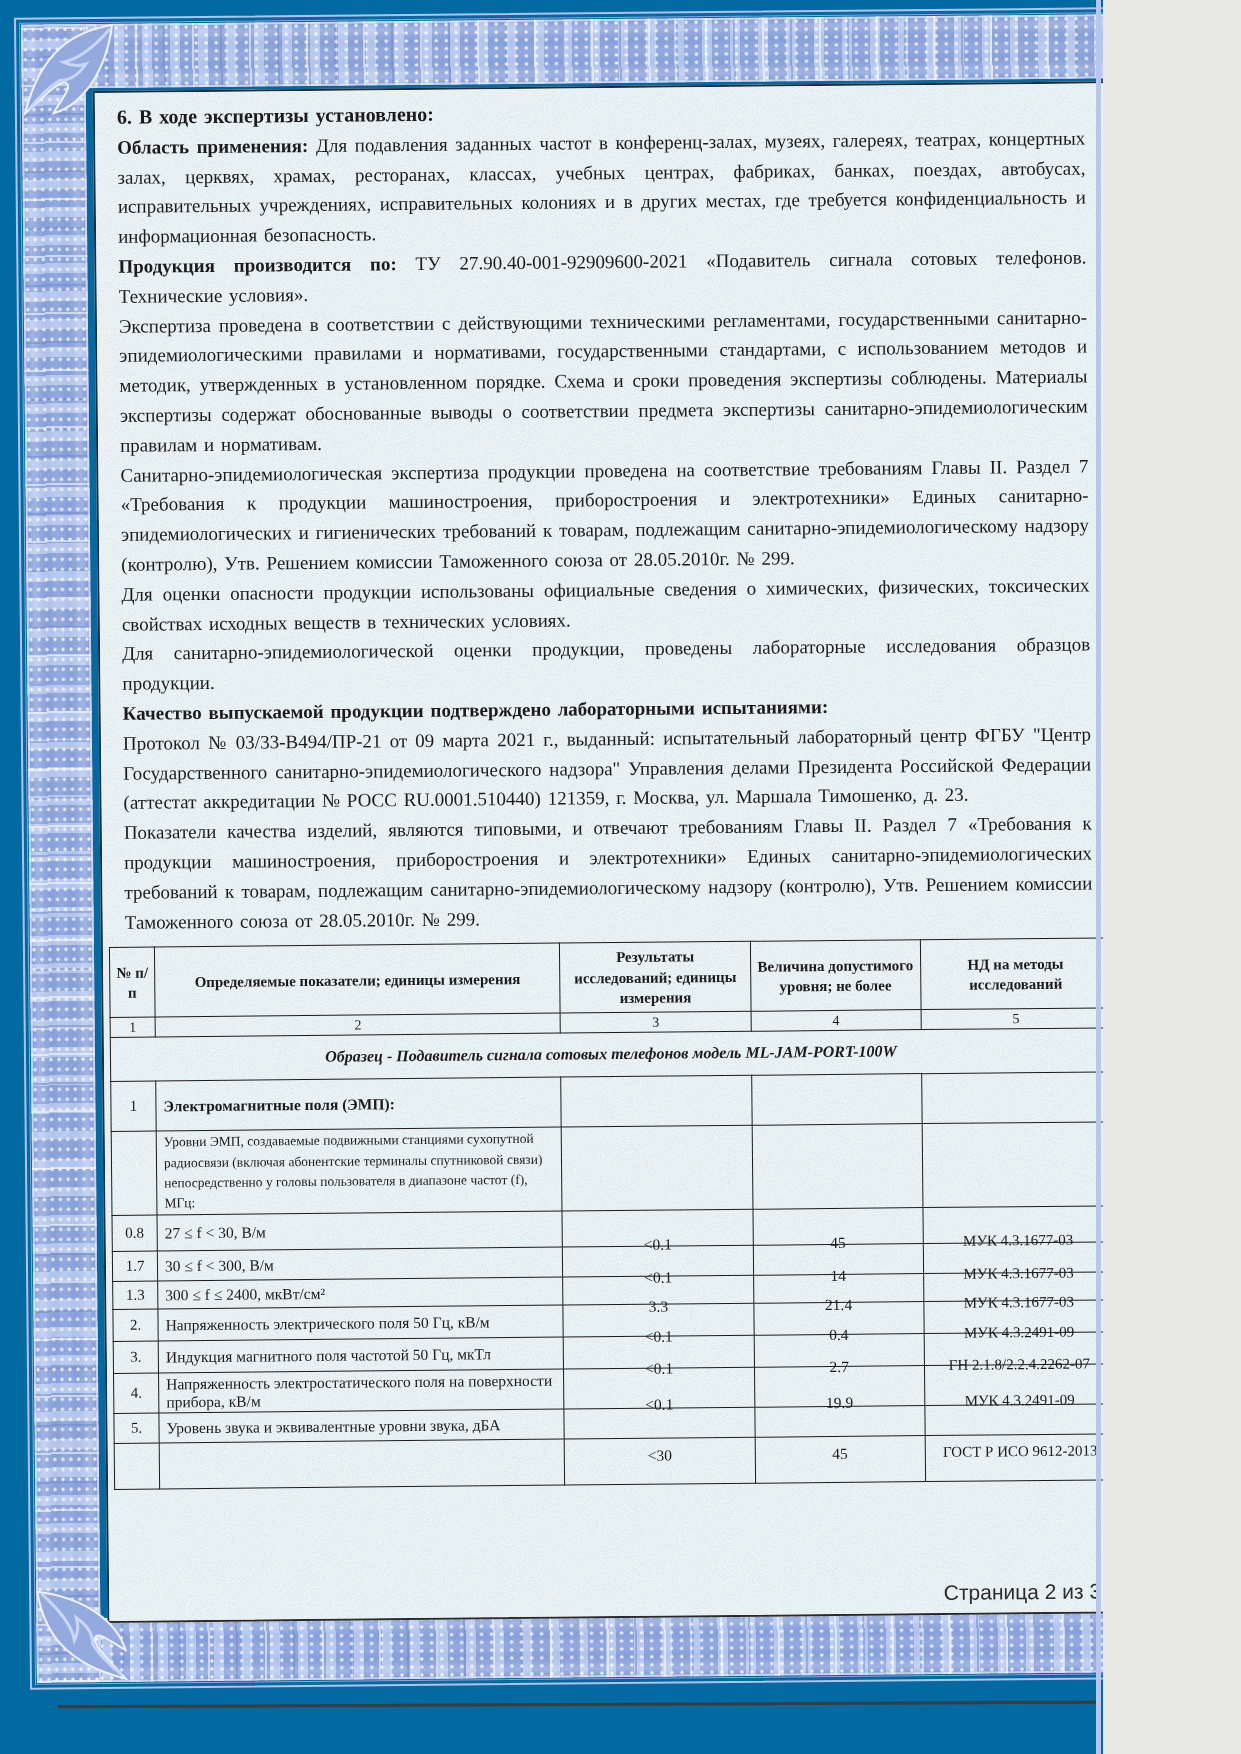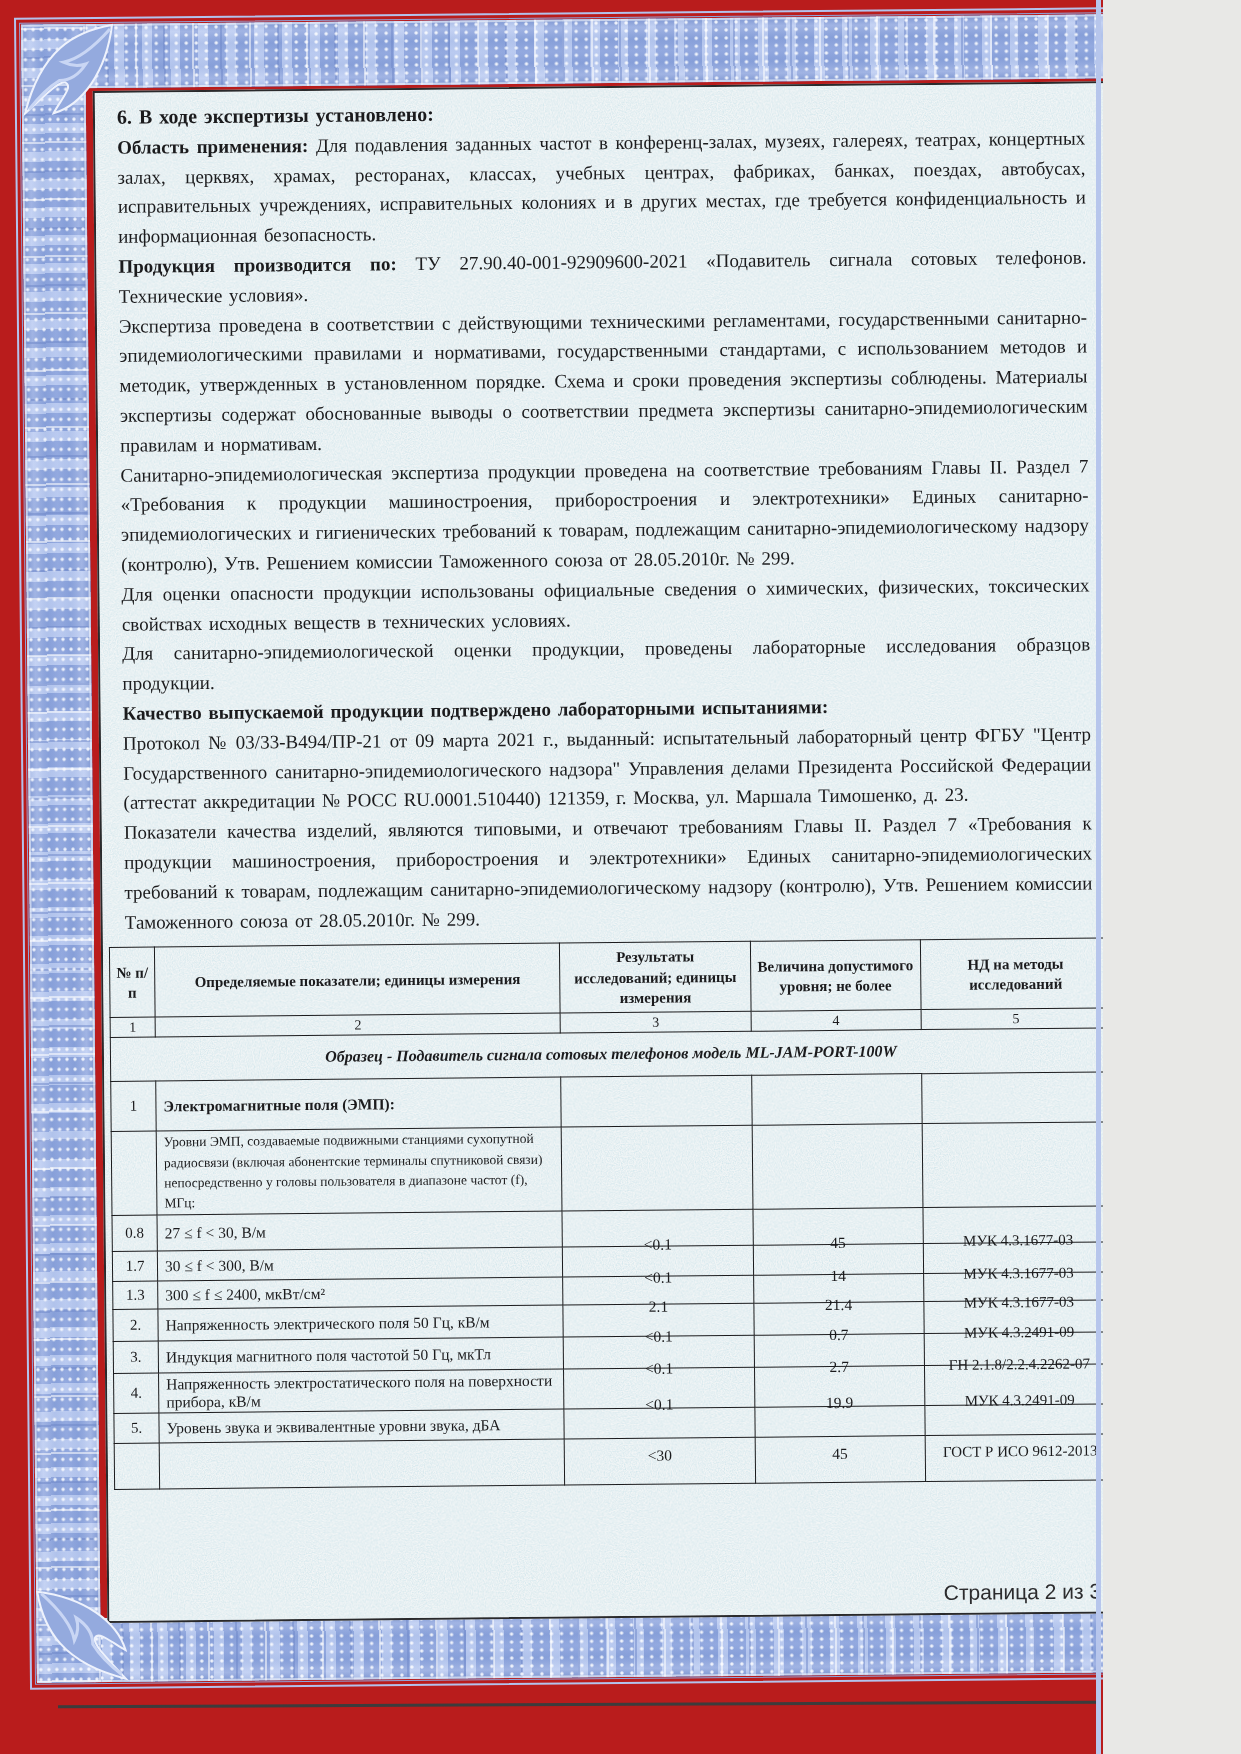--- a/index.html
+++ b/index.html
@@ -1,16 +1,16 @@
 <!DOCTYPE html>
 <html><head>
 <meta charset="utf-8">
 <style>
   html,body{margin:0;padding:0;background:#e8e8e6;}
-  .page{position:relative;width:1103px;height:1754px;background:#b91c1c;overflow:hidden;
+  .page{position:relative;width:1103px;height:1754px;background:#0369a1;overflow:hidden;
         font-family:"Liberation Serif",serif;color:#1b1b1d;}
   
   .scan{position:absolute;left:22px;top:12px;width:1198px;height:1672px;
         transform:rotate(-0.55deg);transform-origin:50% 50%;}
   .frame{position:absolute;inset:0;}
   .frame::before{content:"";position:absolute;inset:0;border:2px solid #b3c2ec;}
   .frame::after{content:"";position:absolute;inset:5px;border:1px solid #8fa5dc;}
   
   .band{position:absolute;background-color:#9cb1e3;
         box-shadow:inset 0 0 0 2px rgba(255,255,255,.55);}
@@ -184,29 +184,29 @@
           <tr class="tr-12">
             <td class="num">1.7</td>
             <td>30 ≤ f &lt; 300, В/м</td>
             <td class="c"><span class="vshift">&lt;0.1</span></td>
             <td class="c"><span class="vshift">14</span></td>
             <td class="nd-cell"><span class="vshift">МУК 4.3.1677-03</span></td>
           </tr>
           <tr class="tr-13">
             <td class="num">1.3</td>
             <td>300 ≤ f ≤ 2400, мкВт/см²</td>
-            <td class="c"><span class="vshift">2.1</span></td>
+            <td class="c"><span class="vshift">3.3</span></td>
             <td class="c"><span class="vshift">21.4</span></td>
             <td class="nd-cell"><span class="vshift">МУК 4.3.1677-03</span></td>
           </tr>
           <tr class="tr-2">
             <td class="num">2.</td>
             <td>Напряженность электрического поля 50 Гц, кВ/м</td>
             <td class="c"><span class="vshift">&lt;0.1</span></td>
-            <td class="c"><span class="vshift">0.7</span></td>
+            <td class="c"><span class="vshift">0.4</span></td>
             <td class="nd-cell"><span class="vshift">МУК 4.3.2491-09</span></td>
           </tr>
           <tr class="tr-3">
             <td class="num">3.</td>
             <td>Индукция магнитного поля частотой 50 Гц, мкТл</td>
             <td class="c"><span class="vshift">&lt;0.1</span></td>
             <td class="c"><span class="vshift">2.7</span></td>
             <td class="nd-cell"><span class="vshift">ГН 2.1.8/2.2.4.2262-07</span></td>
           </tr>
           <tr class="tr-4">

